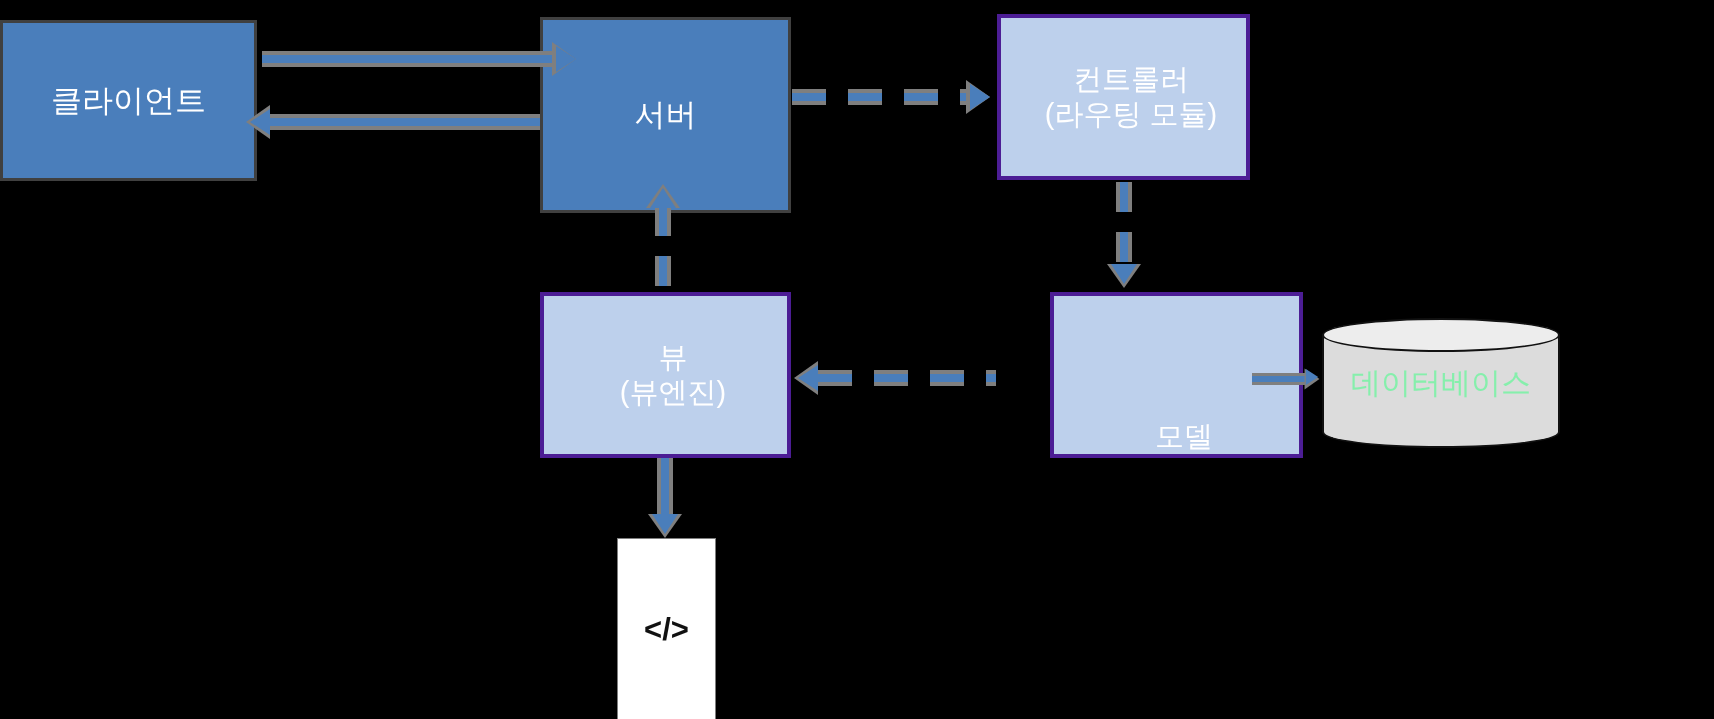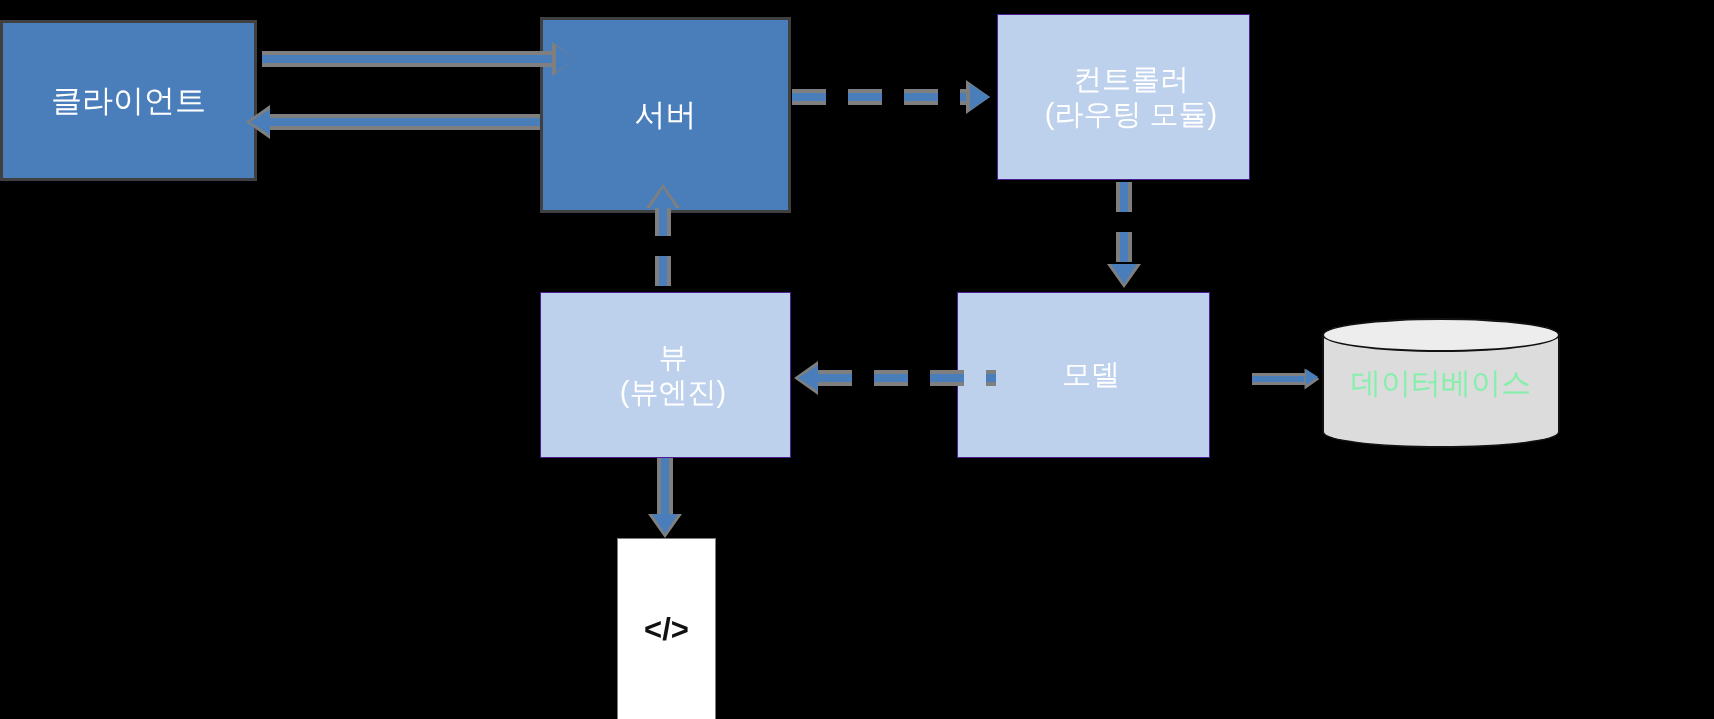--- a/index.html
+++ b/index.html
@@ -22,21 +22,21 @@
     white-space:pre-line;
   }
   .box-dark{
     background:#4A7EBB;
     border:3px solid #404040;
     color:#FFFFFF;
     font-size:31px;
   }
   .box-light{
     background:#BDD0EC;
-    border:1px solid #4c1d95;
+    border:4px solid #4c1d95;
     color:#FFFFFF;
     font-size:29px;
     padding-left:15px;
   }
   .box-code{
     background:#FFFFFF;
     border:1px solid #7E7E7E;
     color:#111111;
     font-size:31px;
     font-weight:600;
@@ -132,21 +132,21 @@
   <div class="box box-light" style="left:997px;top:14px;width:253px;height:166px;">
     <span>컨트롤러
 (라우팅 모듈)</span>
   </div>
 
   <div class="box box-light" style="left:540px;top:292px;width:251px;height:166px;">
     <span>뷰
 (뷰엔진)</span>
   </div>
 
-  <div class="box box-light" style="left:957px;top:292px;width:253px;height:166px;">
+  <div class="box box-light" style="left:1050px;top:292px;width:253px;height:166px;justify-content:flex-end;">
     <span>모델</span>
   </div>
 
   <div class="cyl" style="left:1322px;top:318px;width:238px;height:130px;">
     <div class="body"></div>
     <div class="top"></div>
     <div class="label">데이터베이스</div>
   </div>
 
   <div class="box box-code" style="left:617px;top:538px;width:99px;height:183px;">

